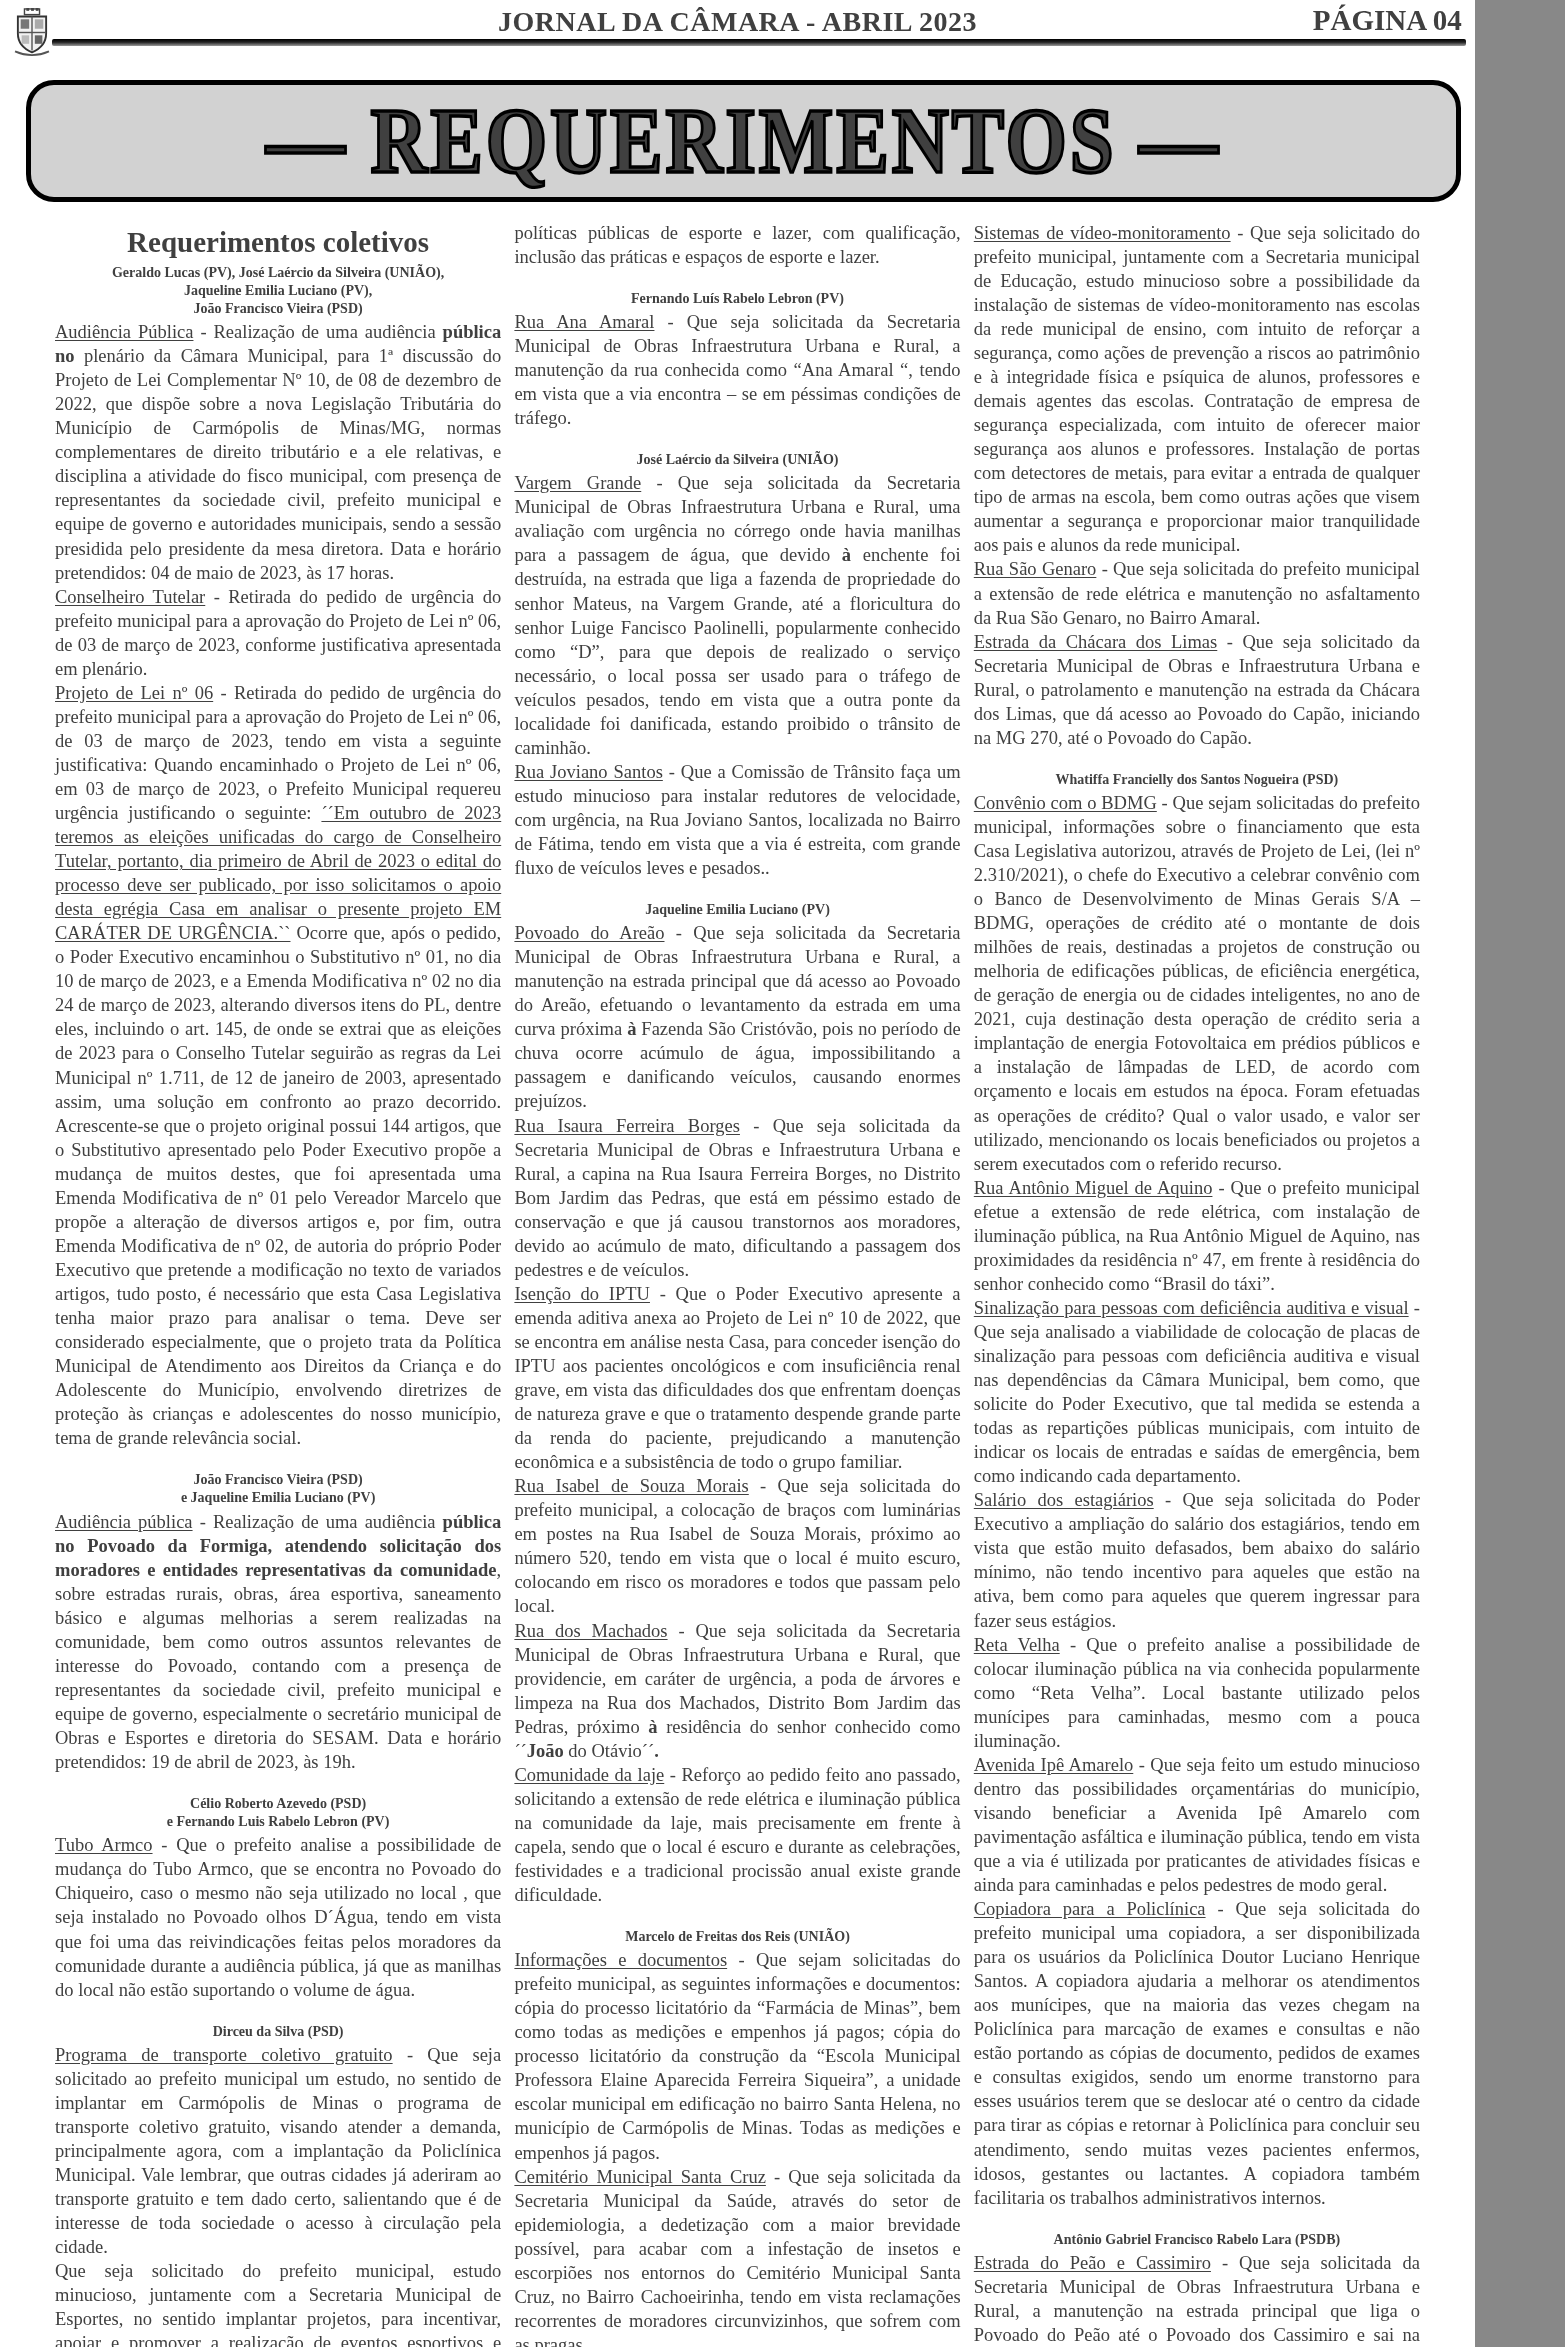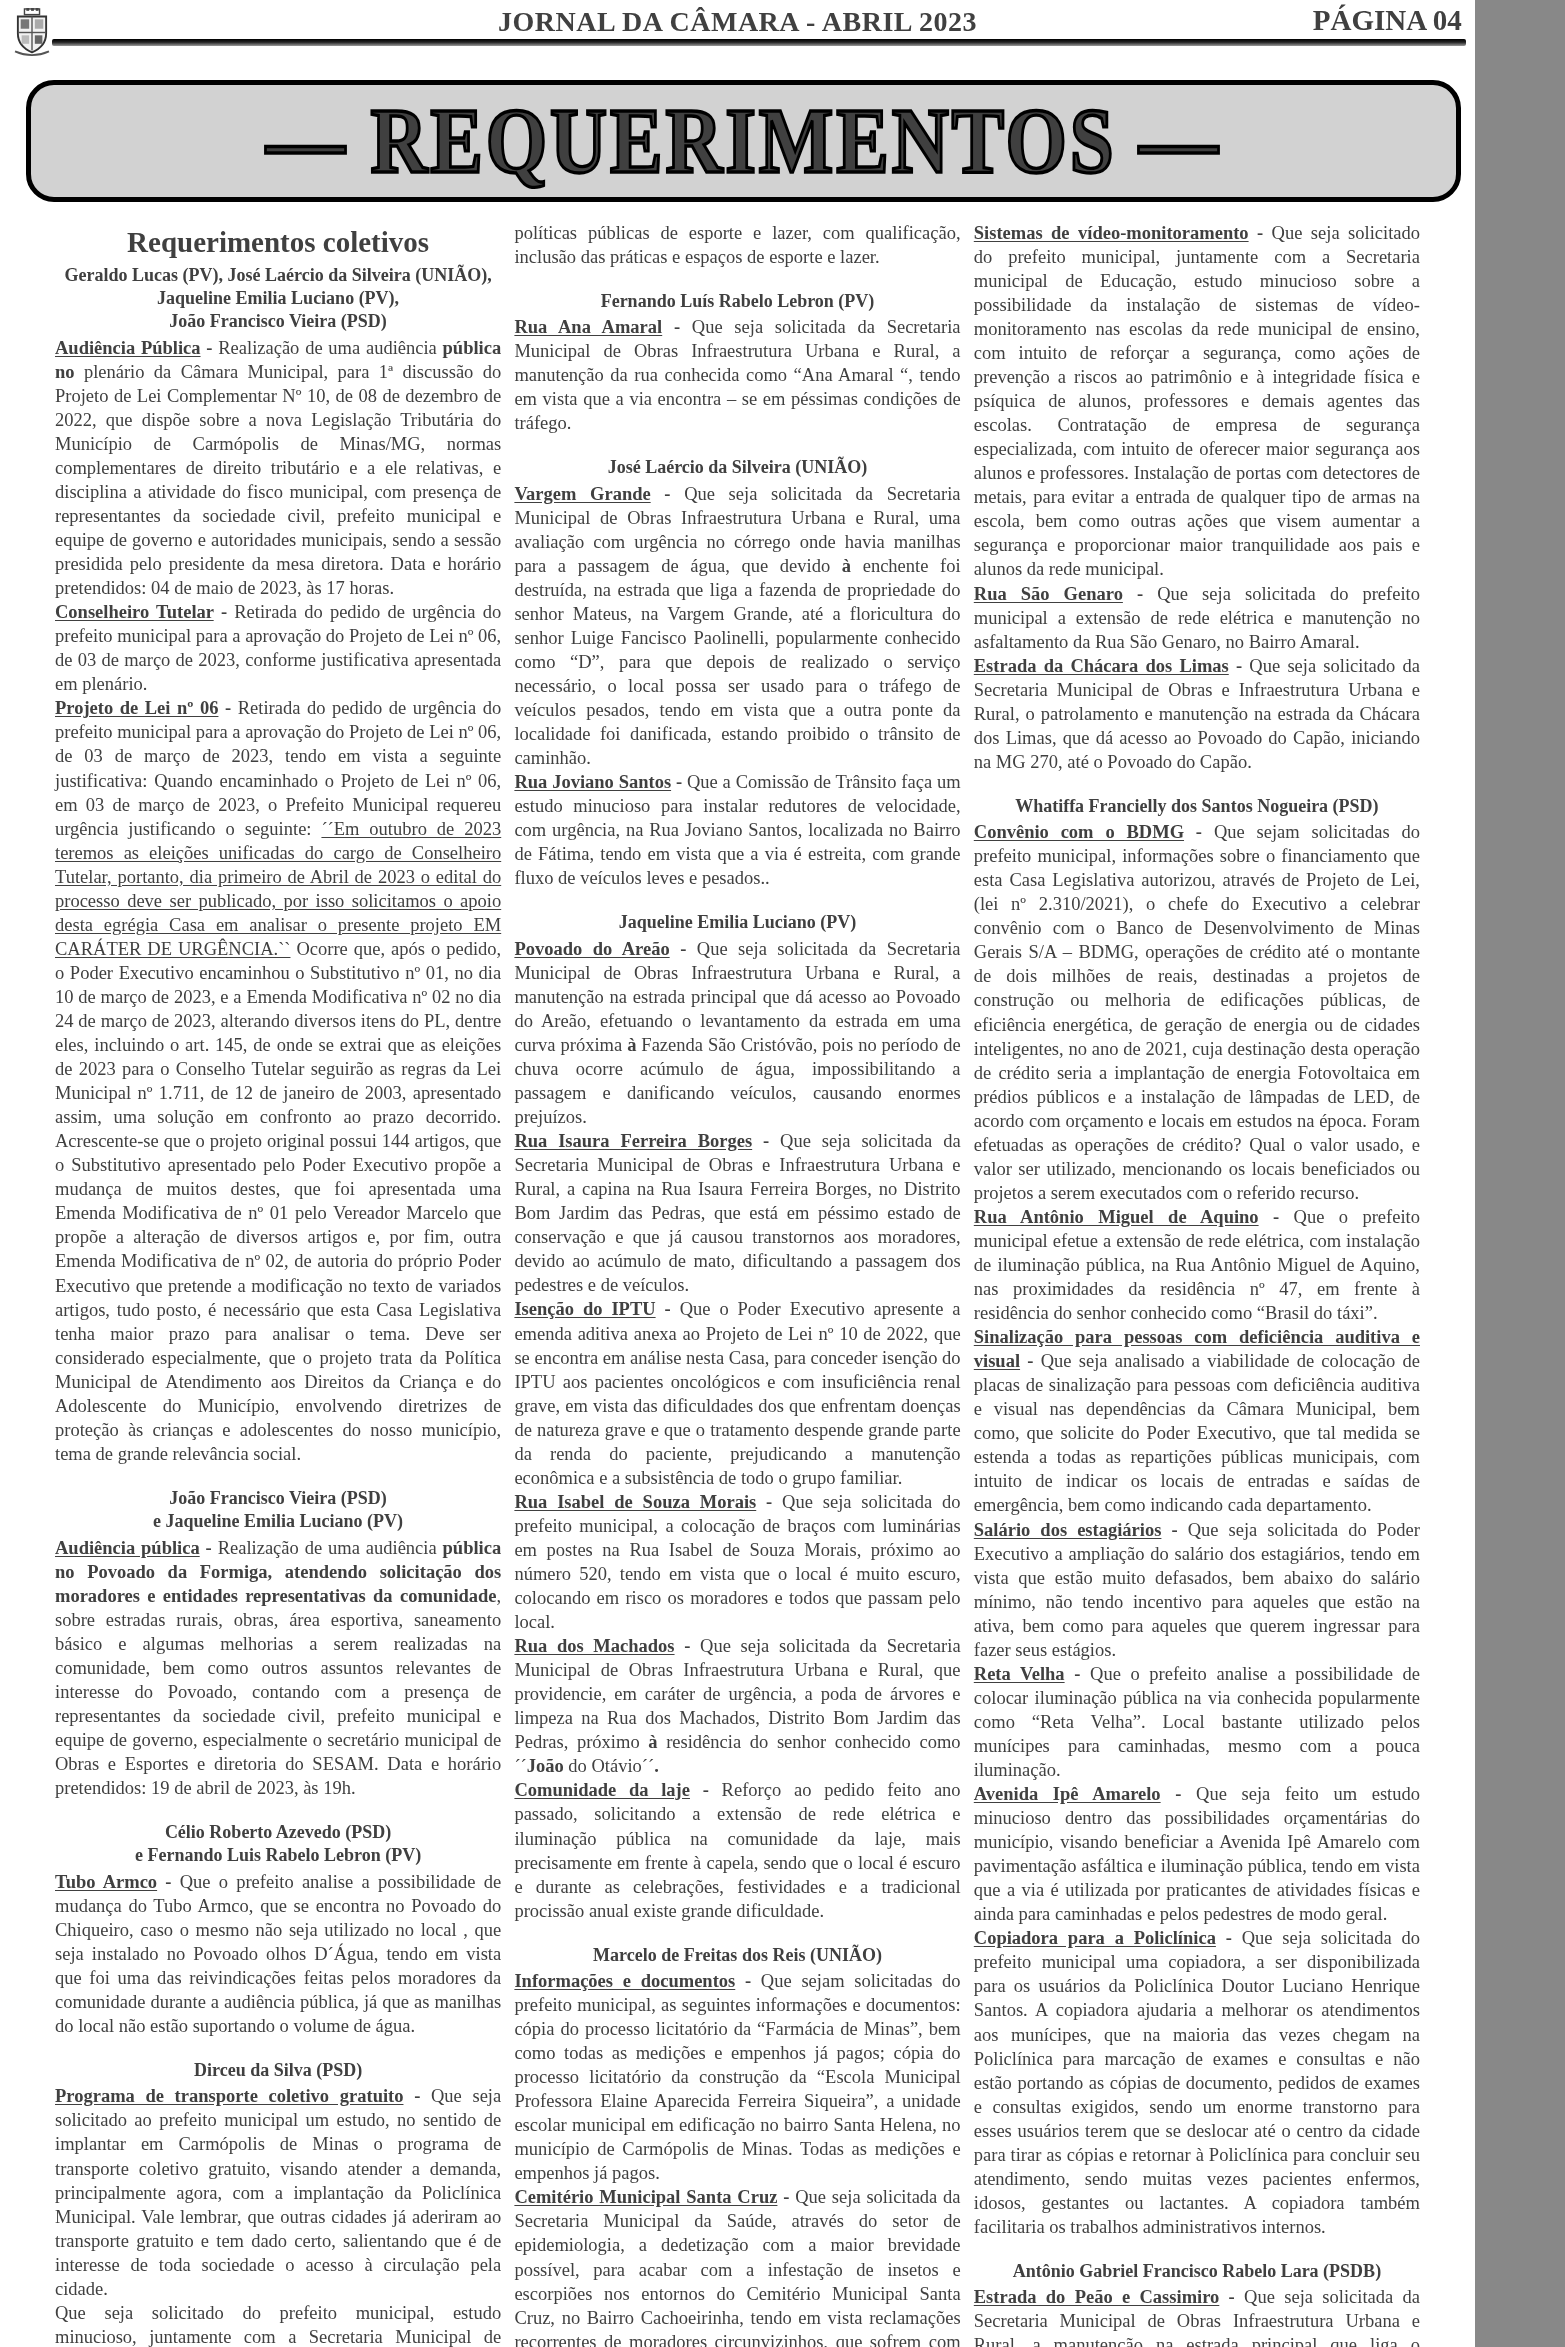--- a/index.html
+++ b/index.html
@@ -12,23 +12,23 @@
   .page-number{position:absolute;right:13.2px;top:3.8px;font-size:29px;font-weight:bold;}
   .rule{position:absolute;left:52px;right:9.5px;top:39px;height:6.6px;
         background:linear-gradient(to bottom,#000 0%,#222 45%,#999 100%);border-radius:1.9px;}
   .banner{margin:23px 14px 15px 26px;height:112px;border:5.7px solid #000;border-radius:28px;
           background:#d2d2d2;display:flex;align-items:center;justify-content:center;box-shadow:inset 0 0 0 1.9px #d2d2d2;}
   .banner-text{font-size:79px;font-weight:900;letter-spacing:2.8px;transform:scaleY(1.18);
                -webkit-text-stroke:2.8px #000;white-space:nowrap;}
   .columns{display:flex;gap:13.2px;padding:3.8px 55px 0 55px;}
   .col{flex:1;min-width:0;font-size:18.5px;line-height:1.30;text-align:justify;}
   .para{margin:0;}
-  .para .pt{font-weight:bold;}
+  .para .pt{font-weight:normal;}
   .h1{font-size:29px;font-weight:bold;text-align:center;margin:5.7px 0 3.8px;line-height:1.15;}
-  .names{font-size:18px;font-weight:bold;text-align:center;line-height:1.3;margin:21px 0 1.9px;}
+  .names{font-size:14px;font-weight:bold;text-align:center;line-height:1.3;margin:21px 0 1.9px;}
   .h1 + .names{margin-top:0;}
   .cont{margin-top:28px;font-weight:bold;font-style:italic;text-align:right;font-size:24px;}
   u{text-underline-offset:1.9px;}
 </style>
 </head>
 <body>
 
 <div class="page">
   <div class="header">
     <span class="crest">

